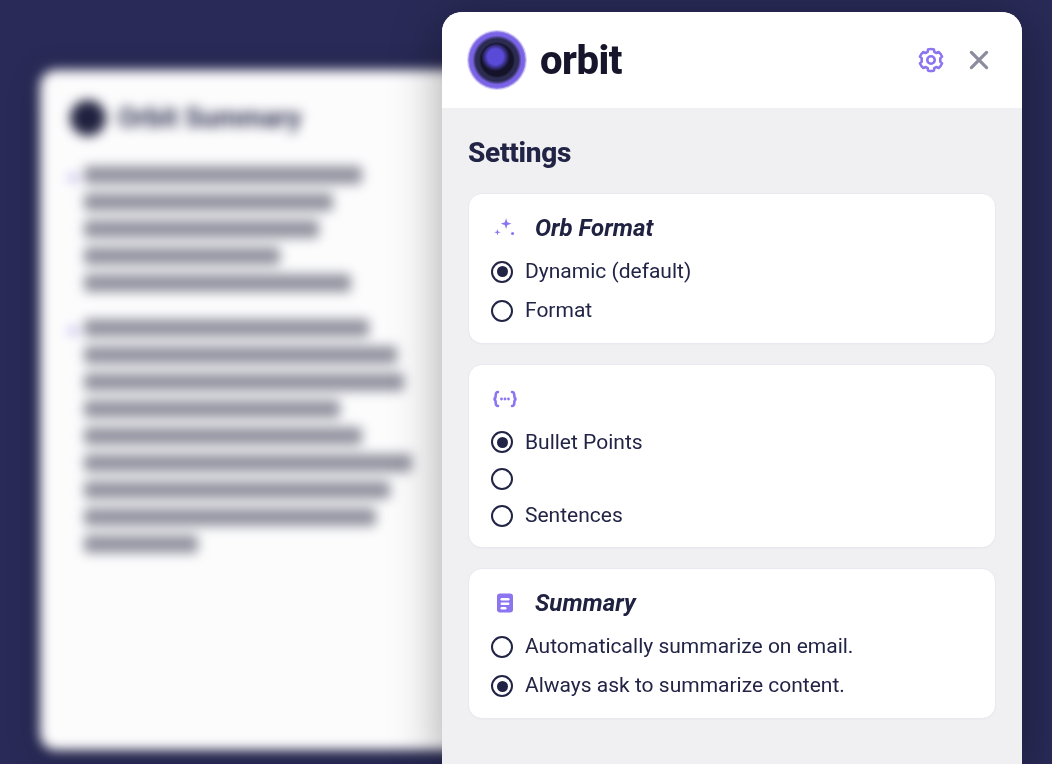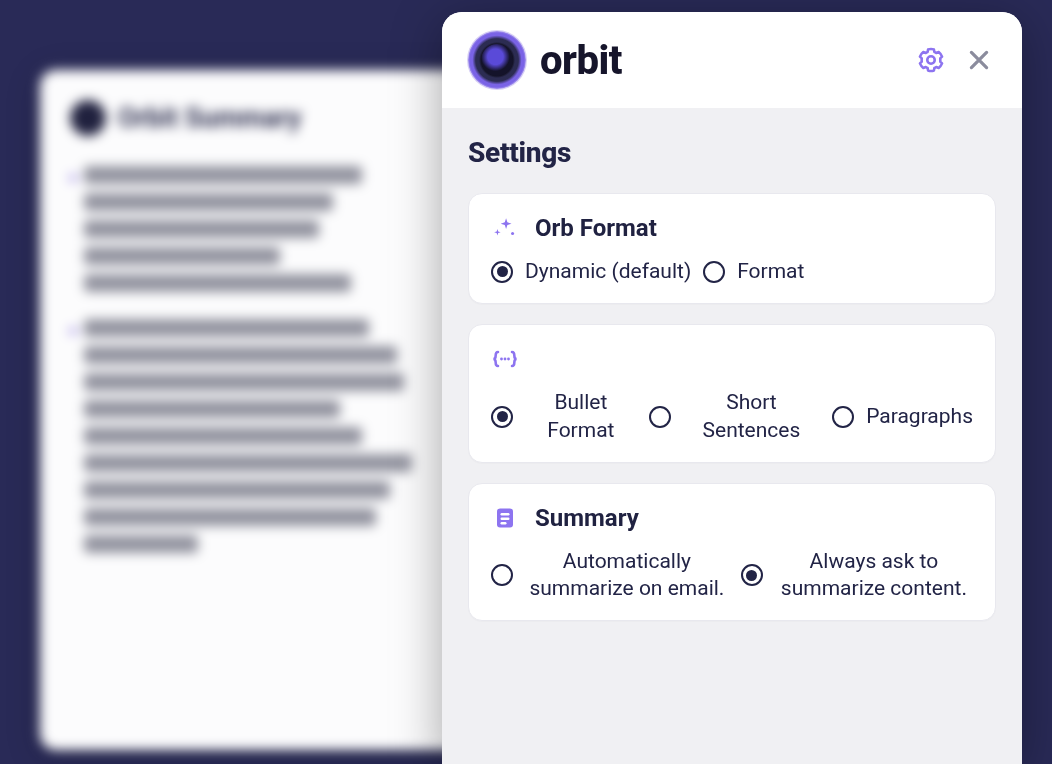--- a/index.html
+++ b/index.html
@@ -115,22 +115,23 @@
   }
   .card-icon {
     width: 28px; height: 28px; flex: none;
     color: #8d74f0;
     display:flex; align-items:center; justify-content:center;
   }
   .card-title {
     font-size: 24px;
     font-weight: 700;
     color: #202241;
-  }
-  .options { display: flex; flex-direction: row; gap: 12px; text-align: center; }
+    font-style: italic;
+  }
+  .options { display: flex; flex-direction: column; gap: 12px; text-align: center; }
   .option {
     display: flex; align-items: center; gap: 12px;
     font-size: 21px;
     color: #222446;
     cursor: pointer;
     line-height: 1.3;
   }
   .radio {
     width: 22px; height: 22px; border-radius: 50%;
     border: 2.5px solid #222446;
@@ -231,29 +232,28 @@
             <path d="M18 6c2 0 2 2 2 3s0 3 2 3c-2 0-2 2-2 3s0 3-2 3"></path>
             <circle cx="9" cy="12" r="1.2" fill="currentColor" stroke="none"></circle>
             <circle cx="12" cy="12" r="1.2" fill="currentColor" stroke="none"></circle>
             <circle cx="15" cy="12" r="1.2" fill="currentColor" stroke="none"></circle>
           </svg>
         </div>
       </div>
       <div class="options">
         <div class="option">
           <span class="radio selected"></span>
-          <span>Bullet Format</span>
-        </div>
-        <div class="option">
-          <span class="radio"></span>
-          <span>Short Sentences</span>
-        </div>
-        <div class="option">
-          <span class="radio"></span>
-          <span>Paragraphs</span>
+          <span>Bullet Points</span>
+        </div>
+        <div class="option">
+          <span class="radio"></span>
+        </div>
+        <div class="option">
+          <span class="radio"></span>
+          <span>Sentences</span>
         </div>
       </div>
     </div>
 
     <div class="card">
       <div class="card-head">
         <div class="card-icon">
           <svg width="24" height="24" viewBox="0 0 24 24" fill="currentColor">
             <rect x="4" y="2.5" width="16" height="19" rx="3"></rect>
             <rect x="7.5" y="7" width="9" height="2.4" rx="1.2" fill="#ffffff"></rect>

